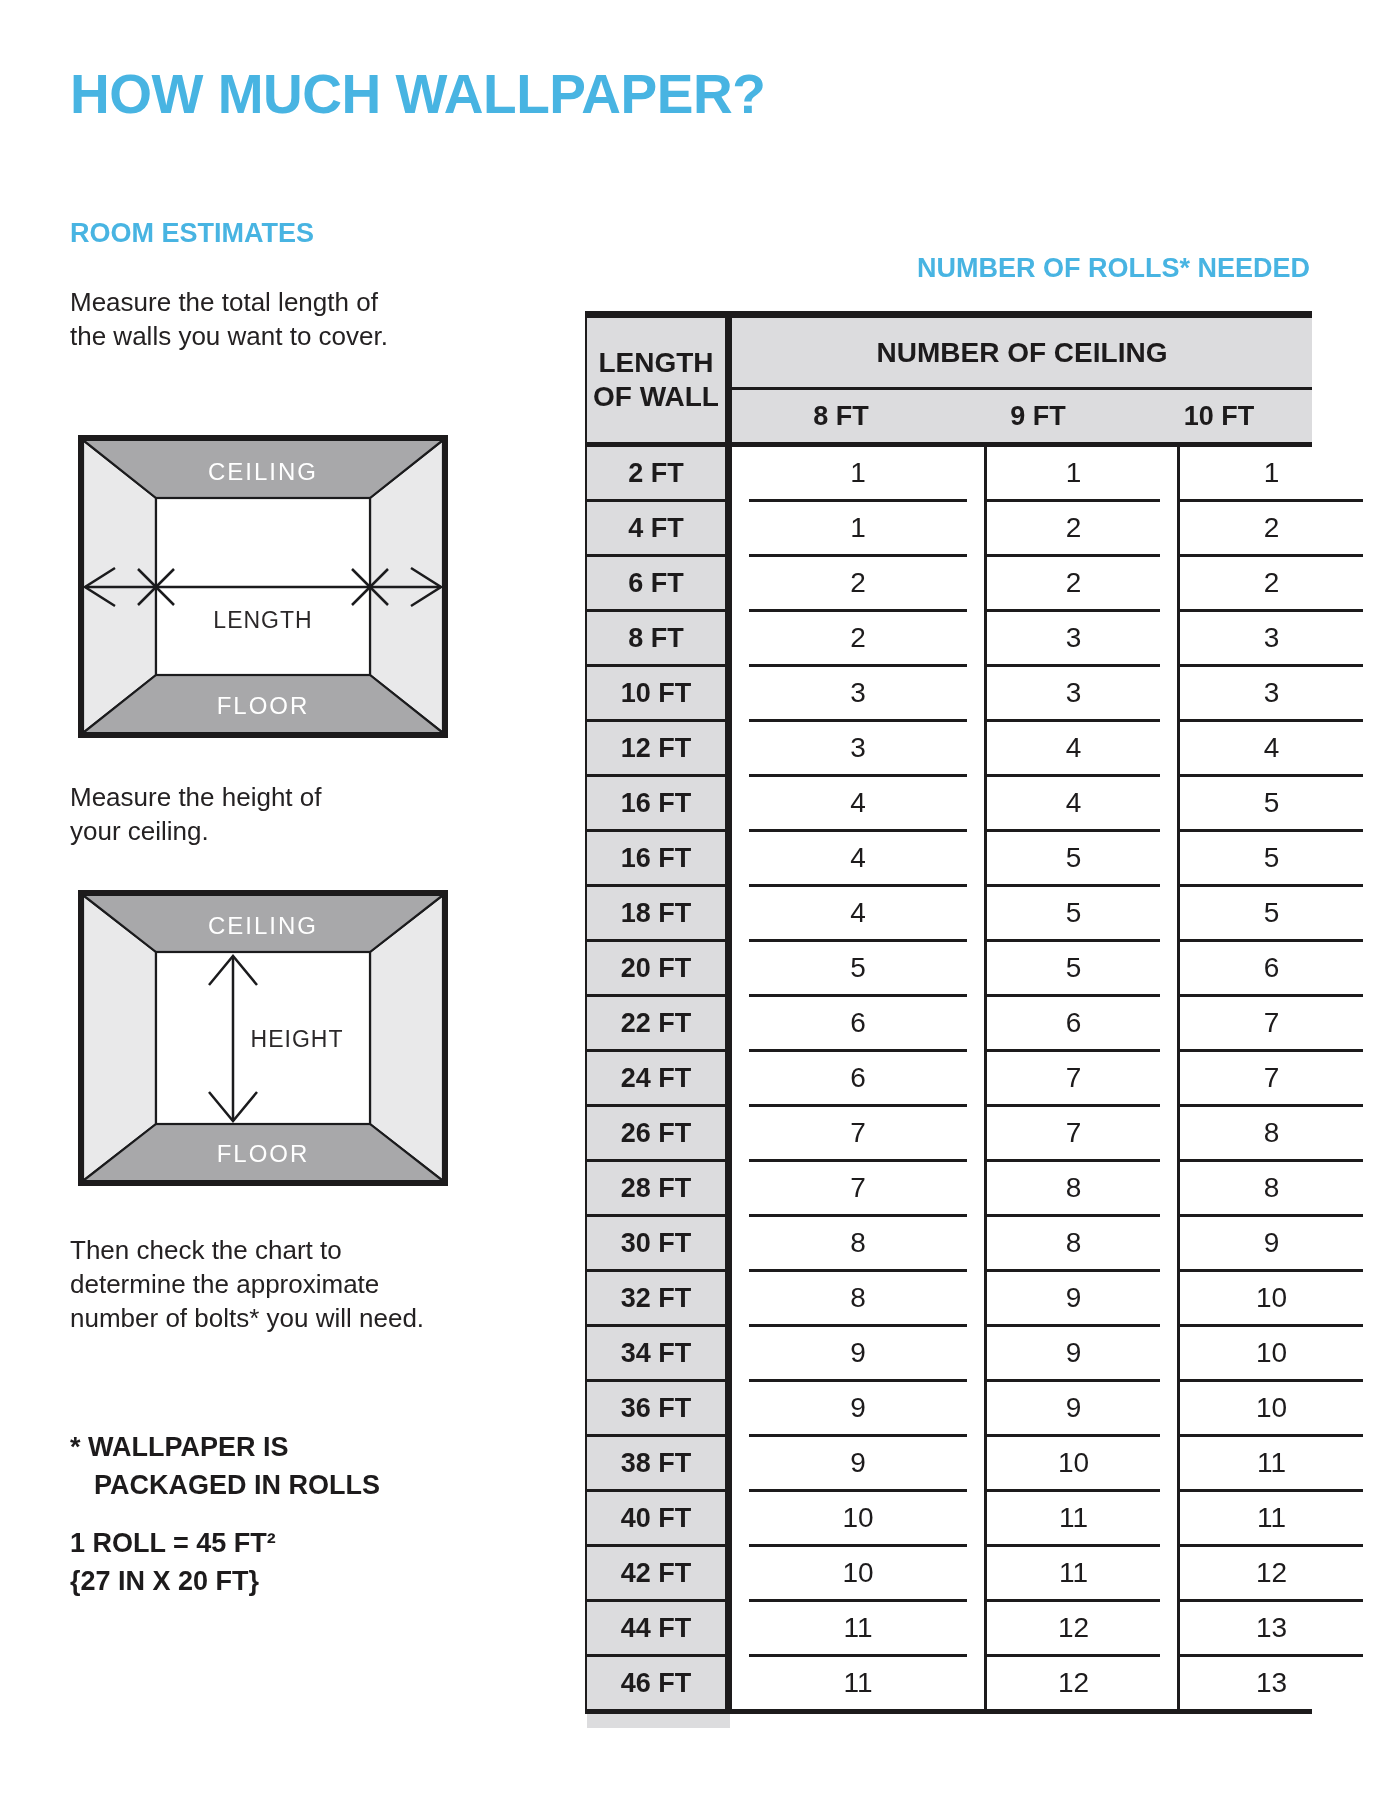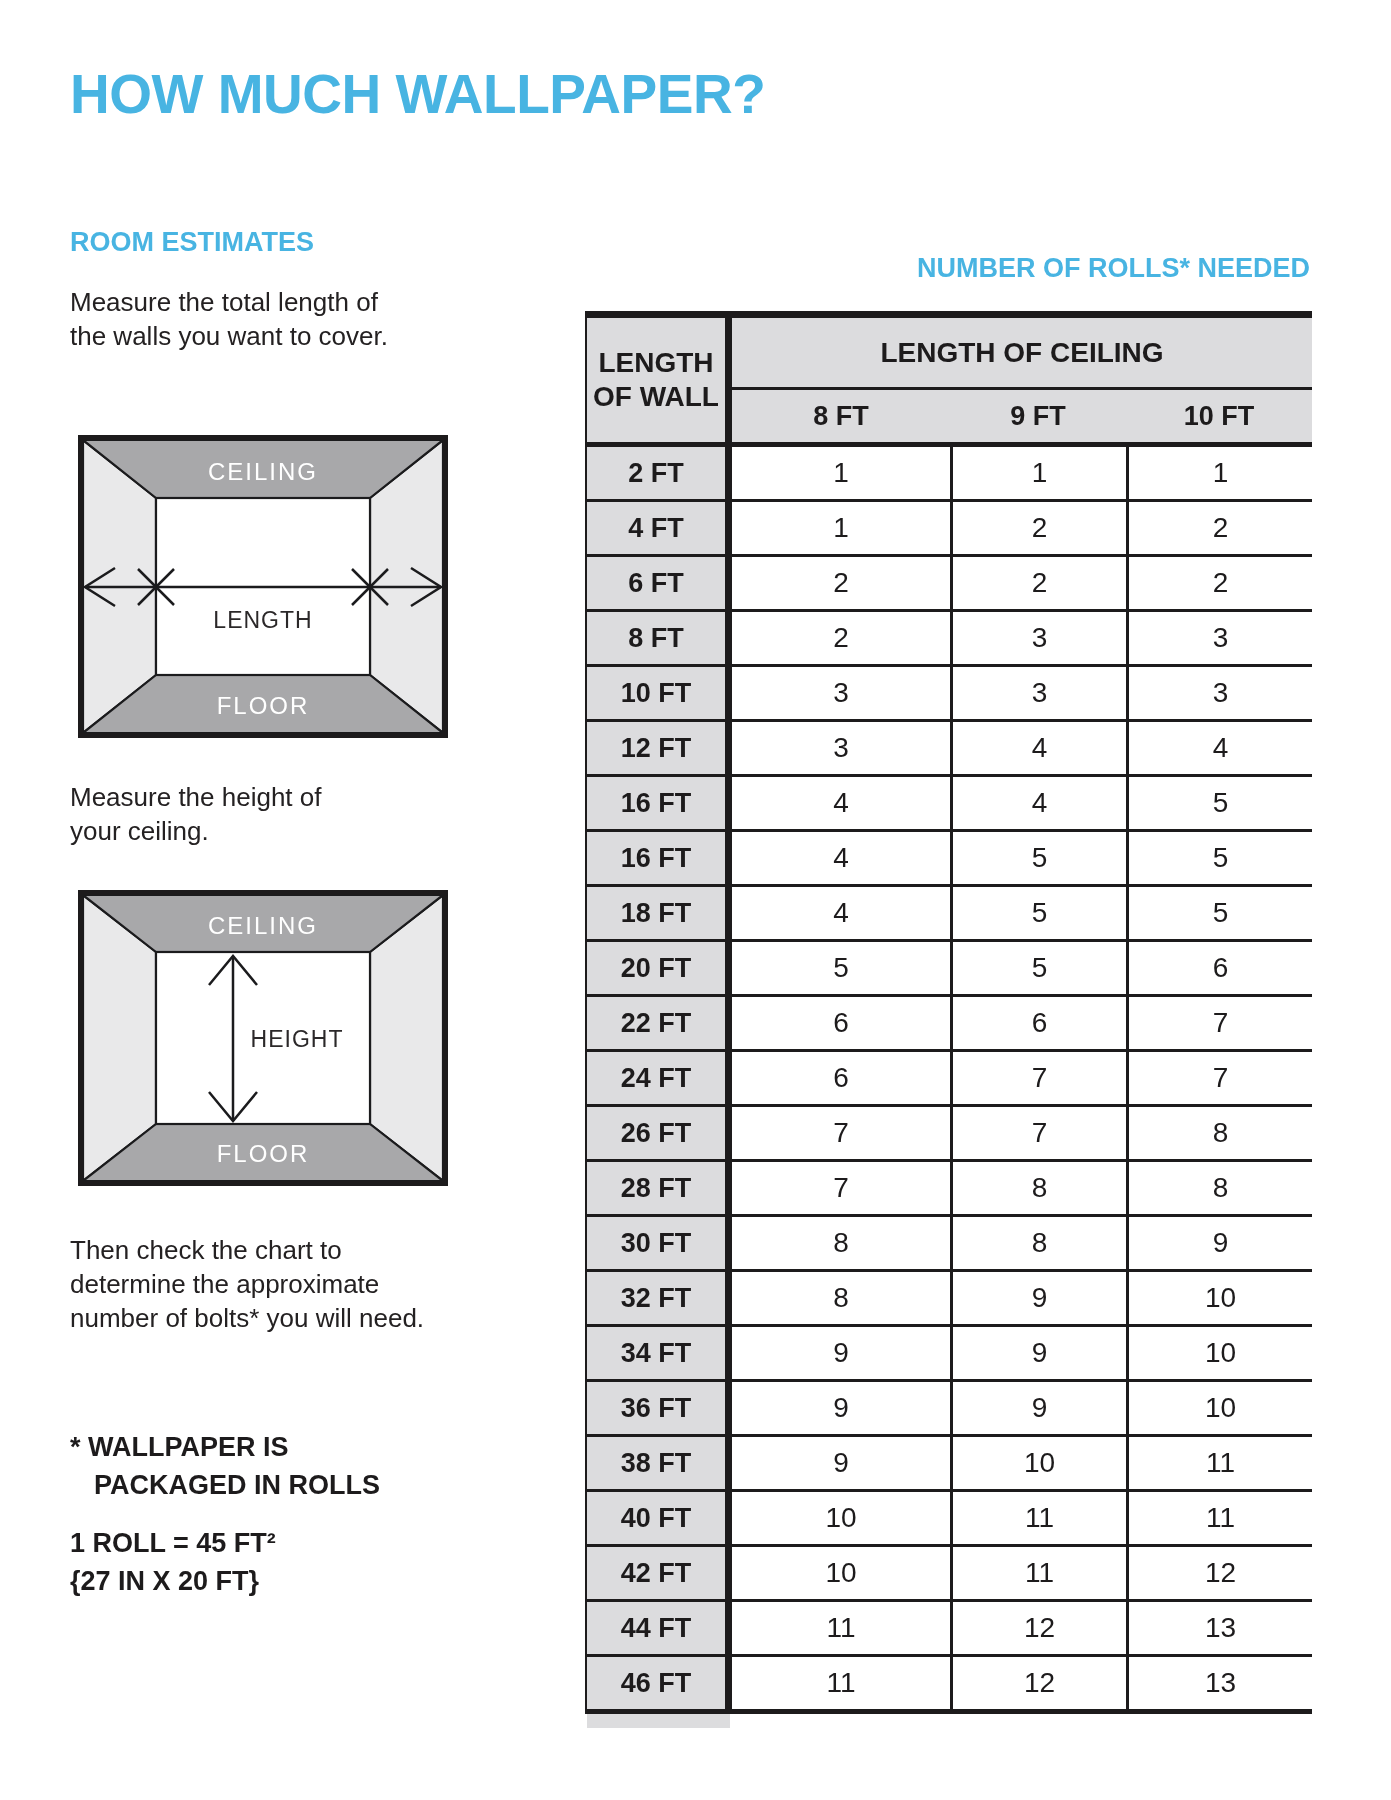--- a/index.html
+++ b/index.html
@@ -14,21 +14,21 @@
     position:relative;width:1391px;height:1800px;background:#ffffff;overflow:hidden;
     font-family:"Liberation Sans","DejaVu Sans",sans-serif;color:var(--ink);
   }
   .title{
     position:absolute;left:70px;top:62px;margin:0;
     font-size:55px;font-weight:bold;letter-spacing:-0.5px;color:var(--accent);
   }
   .section-heading{
     position:absolute;font-size:27px;font-weight:bold;color:var(--accent);letter-spacing:0;
   }
-  .sh-left{left:70px;top:227px;}
+  .sh-left{left:70px;top:218px;}
   .sh-table{left:585px;top:253px;width:725px;text-align:right;}
   .step{
     position:absolute;left:70px;margin:0;font-size:26px;line-height:34px;
     white-space:pre-line;color:#242122;
   }
   .step1{top:285px;}
   .step2{top:780px;}
   .step3{top:1233px;}
   .diagram{
     position:absolute;border:5px solid var(--ink);background:#fff;display:block;
@@ -72,20 +72,21 @@
     font-weight:bold;font-size:28px;
   }
   .col-hdr{
     grid-row:2;border-bottom:5px solid var(--ink);
     font-weight:bold;font-size:27px;
   }
   .trow{
     display:grid;
     grid-template-columns:145px 218px 176px 186px;
     height:55px;
+    gap:17px;
   }
   .trow:last-child{height:52px;}
   .cell{
     box-sizing:border-box;border-bottom:3px solid var(--ink);
     display:flex;align-items:center;justify-content:center;
     font-size:28px;background:#fff;
   }
   .trow:last-child .cell{border-bottom:none;}
   .cell.length{
     background:var(--cell-gray);font-weight:bold;font-size:27px;
@@ -164,21 +165,21 @@
     <div>1 ROLL = 45 FT²</div>
     <div>{27 IN X 20 FT}</div>
   </div>
 
   <div class="section-heading sh-table">NUMBER OF ROLLS* NEEDED</div>
 
   <div class="rolls-table">
     <div class="thead">
       <div class="th length-hdr">LENGTH
 OF WALL</div>
-      <div class="th ceiling-hdr">LENGTH OF CEILING</div>
+      <div class="th ceiling-hdr">NUMBER OF CEILING</div>
       <div class="th col-hdr">8 FT</div>
       <div class="th col-hdr">9 FT</div>
       <div class="th col-hdr">10 FT</div>
     </div>
     <div class="tbody">
         <div class="trow">
           <div class="cell length">2 FT</div>
           <div class="cell val">1</div>
           <div class="cell val thin-l">1</div>
           <div class="cell val thin-l">1</div>

